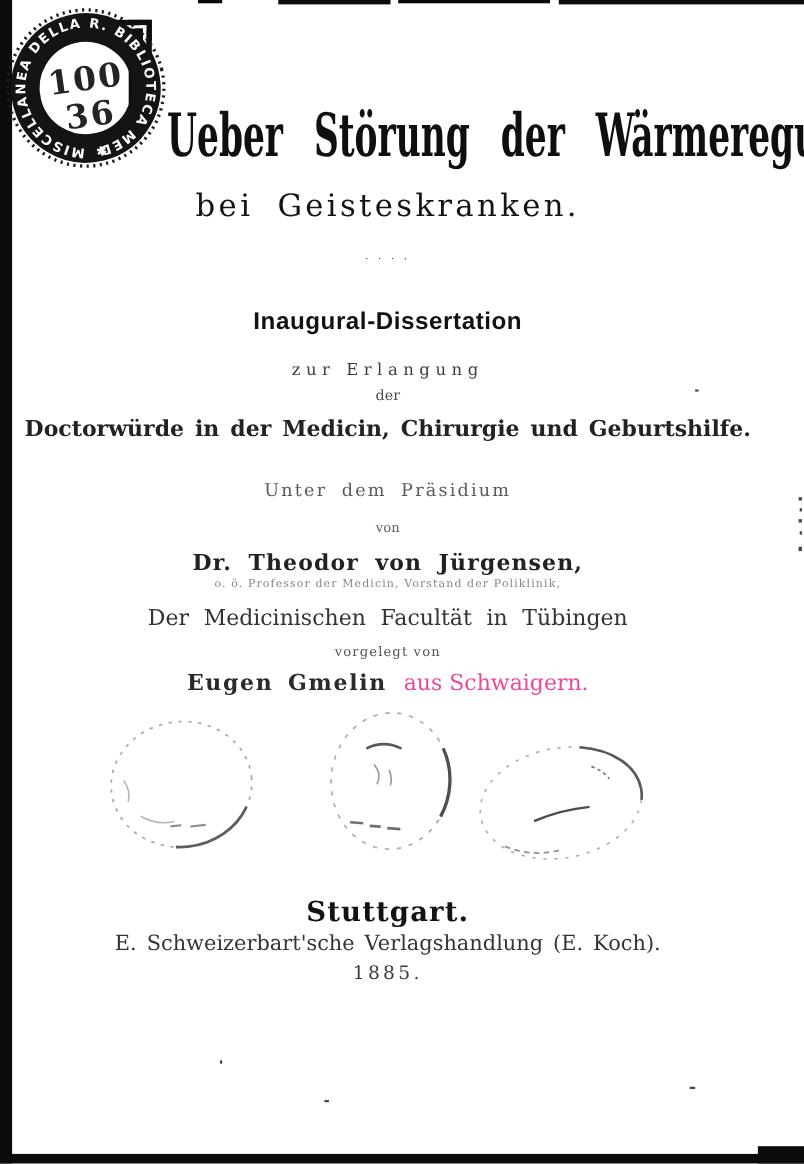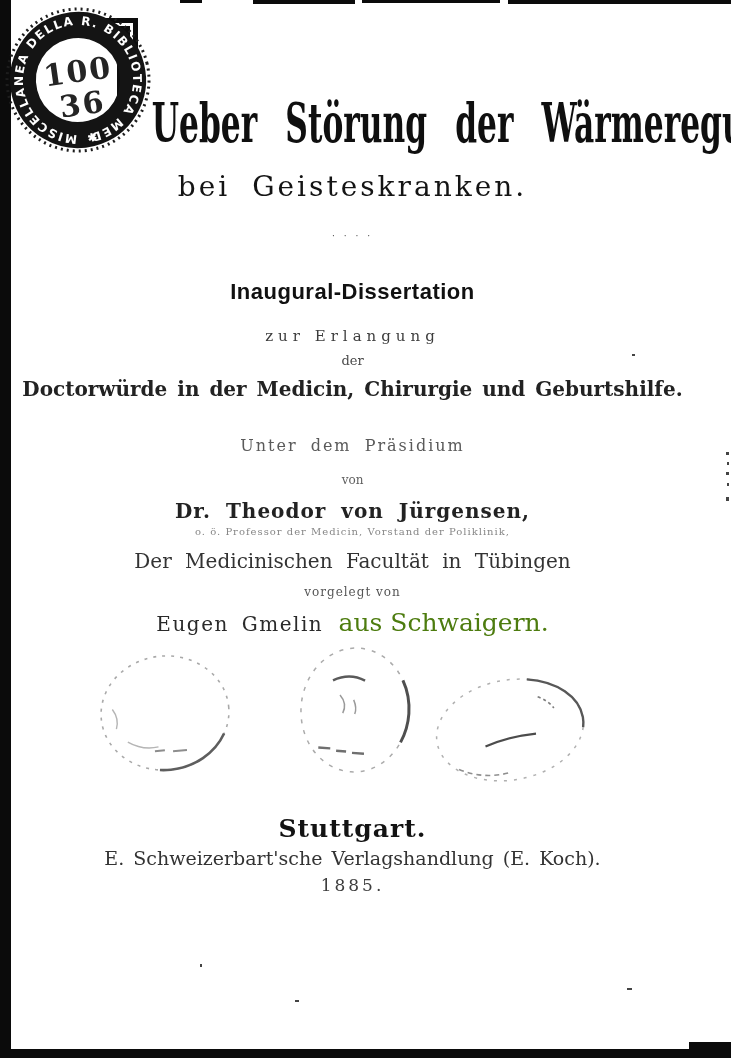--- a/index.html
+++ b/index.html
@@ -35,22 +35,22 @@
   .zur{top:327px;font-size:15px;letter-spacing:5px;color:#3d3d3d;}
   .der{top:353px;font-size:13px;color:#4a4a4a;}
   .degree{top:377px;font-size:20px;font-weight:bold;word-spacing:3px;color:#222;}
   .unter{top:436px;font-size:16px;letter-spacing:2px;word-spacing:6px;color:#5a5a5a;}
   .von{top:473px;font-size:12px;color:#5f5f5f;}
   .drname{top:499px;font-size:20px;font-weight:bold;letter-spacing:1px;word-spacing:7px;color:#222;}
   .proftitle{top:526px;font-size:10px;letter-spacing:1px;color:#868686;}
   .faculty{top:549px;font-size:20px;word-spacing:7px;color:#333;}
   .vorgelegt{top:585px;font-size:12px;letter-spacing:1px;color:#555;}
   .author{top:608px;font-size:20px;color:#2a2a2a;}
-  .author .a-bold{font-weight:normal;letter-spacing:1.5px;word-spacing:5px;}
-  .author .a-rest{margin-left:9px;font-size:25px;color:#4d7c0f;}
+  .author .a-bold{font-weight:bold;letter-spacing:1.5px;word-spacing:5px;}
+  .author .a-rest{margin-left:9px;font-size:20px;color:#ec4899;}
   .city{top:814px;font-size:25px;font-weight:bold;letter-spacing:1px;color:#131313;}
   .publisher{top:847px;font-size:19px;word-spacing:3px;color:#333;}
   .year{top:875px;font-size:17px;letter-spacing:3px;color:#3d3d3d;}
   
   .mid-stamps{position:absolute;left:55px;top:638px;width:570px;height:175px;}
 </style>
 </head>
 <body>
 
 <div class="page">

